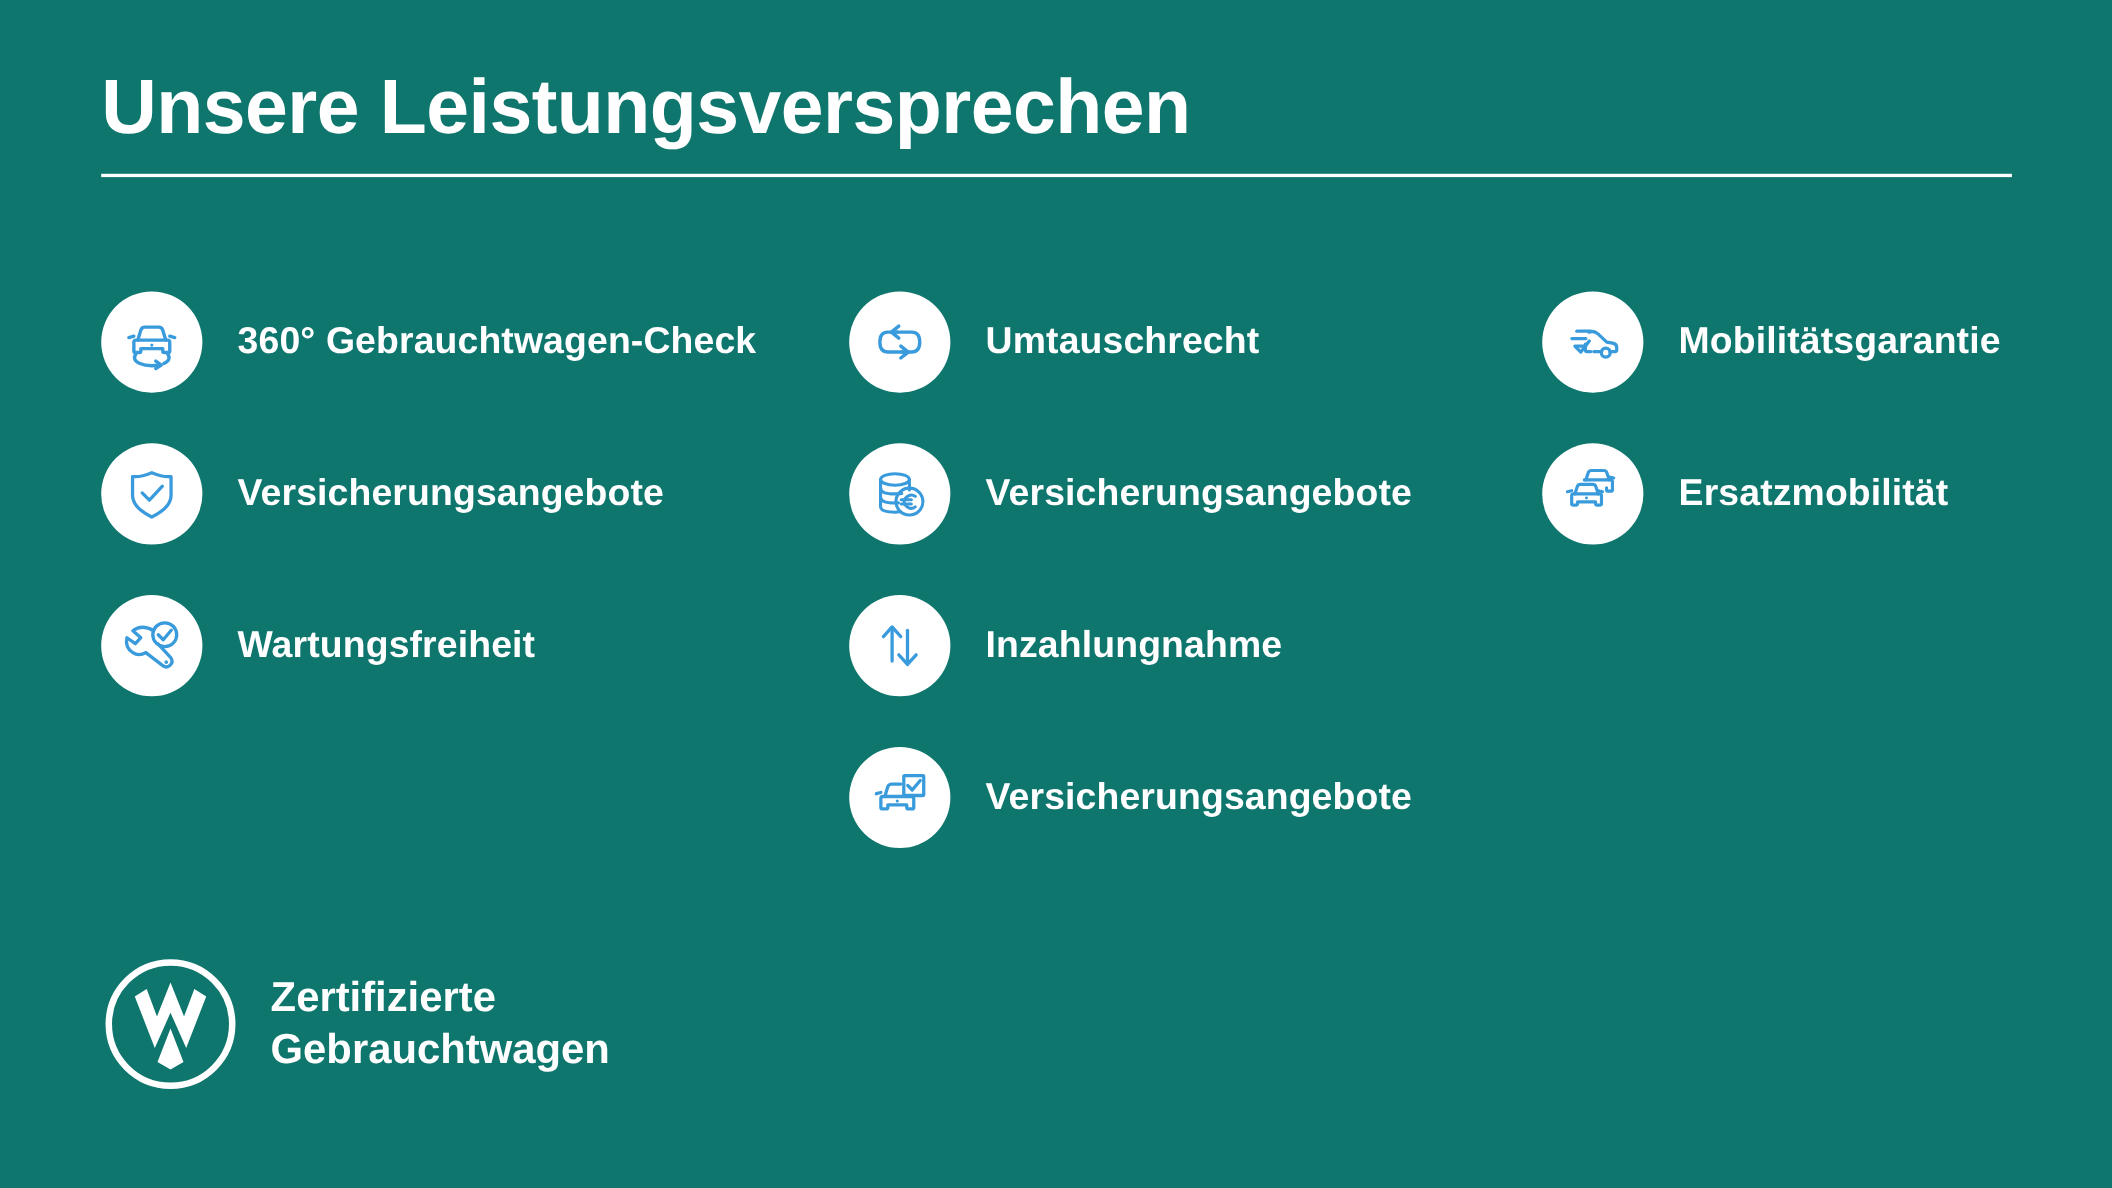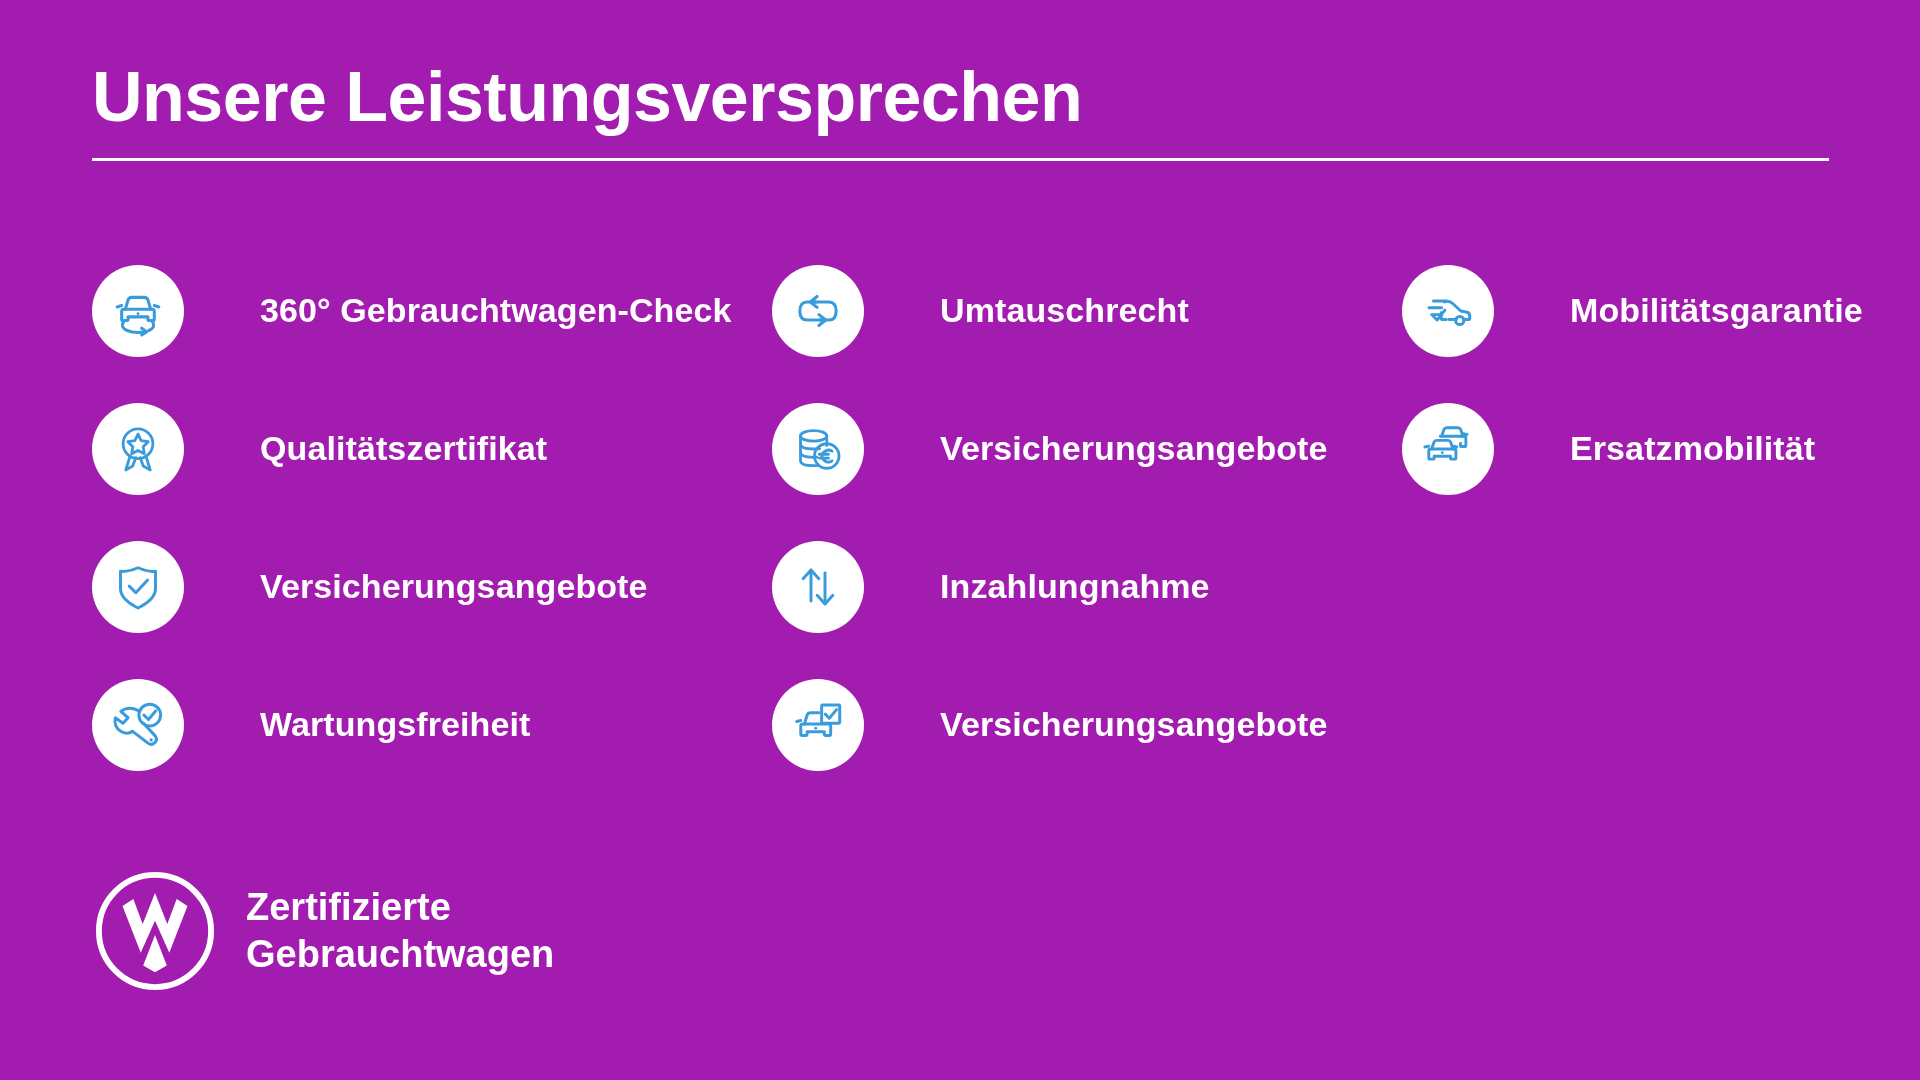--- a/index.html
+++ b/index.html
@@ -58,21 +58,20 @@
   }
   .col-1 { left: 0px;    width: 640px; }
   .col-2 { left: 680px;  width: 620px; }
   .col-3 { left: 1310px; width: 480px; text-align: right; }
 
   .feature {
     display: flex;
     align-items: center;
     height: 92px;
     margin-bottom: 46px;
-    gap: 44px;
   }
   .icon-circle {
     width: 92px;
     height: 92px;
     min-width: 92px;
     border-radius: 50%;
     background: #FFFFFF;
     display: flex;
     align-items: center;
     justify-content: center;
@@ -109,21 +108,21 @@
     font-size: 38px;
     font-weight: 700;
     color: #FFFFFF;
     line-height: 1.25;
     white-space: pre-line;
   }
 </style>
 </head>
 <body style="background: rgb(0, 170, 236);">
 
-<div class="page" style="background: #a21caf;">
+<div class="page" style="background: #0f766e;">
 
   <div class="header">
     <h1 class="page-title">Unsere Leistungsversprechen</h1>
     <div class="title-rule"></div>
   </div>
 
   <div class="grid">
 
     <div class="col col-1">
 
@@ -136,31 +135,20 @@
             <path d="M50 26 L55 27.5"></path>
             <circle cx="32" cy="35" r="1.6" fill="#3A9BDC" stroke="none"></circle>
             <path d="M16 44 Q12 50 20 53.5 Q28 57 40 55"></path>
             <path d="M48 44 Q52 50 44 53.5"></path>
             <path d="M36 51 L41.5 55 L36 58.5"></path>
           </svg>
         </span>
         <span class="feature-label">360° Gebrauchtwagen-Check</span>
       </div>
 
-      <div class="feature">
-        <span class="icon-circle" style="background: rgb(255, 255, 255);">
-          <svg width="56" height="56" viewBox="0 0 64 64" fill="none" stroke="#3A9BDC" stroke-width="3.2" stroke-linecap="round" stroke-linejoin="round">
-            <circle cx="32" cy="26" r="17"></circle>
-            <path d="M32 15 L35.6 22.4 L43.7 23.6 L37.9 29.3 L39.2 37.4 L32 33.6 L24.8 37.4 L26.1 29.3 L20.3 23.6 L28.4 22.4 Z"></path>
-            <path d="M23 40 L18 56 L26 51.5 L29.5 41.8"></path>
-            <path d="M41 40 L46 56 L38 51.5 L34.5 41.8"></path>
-          </svg>
-        </span>
-        <span class="feature-label">Qualitätszertifikat</span>
-      </div>
 
       <div class="feature">
         <span class="icon-circle" style="background: rgb(255, 255, 255);">
           <svg width="56" height="56" viewBox="0 0 64 64" fill="none" stroke="#3A9BDC" stroke-width="3.4" stroke-linecap="round" stroke-linejoin="round">
             <path d="M32 10 Q20 15 12 14 L12 34 Q12 46 32 56 Q52 46 52 34 L52 14 Q44 15 32 10 Z"></path>
             <path d="M22 31 L29.5 38.5 L43 24"></path>
           </svg>
         </span>
         <span class="feature-label">Versicherungsangebote</span>
       </div>

